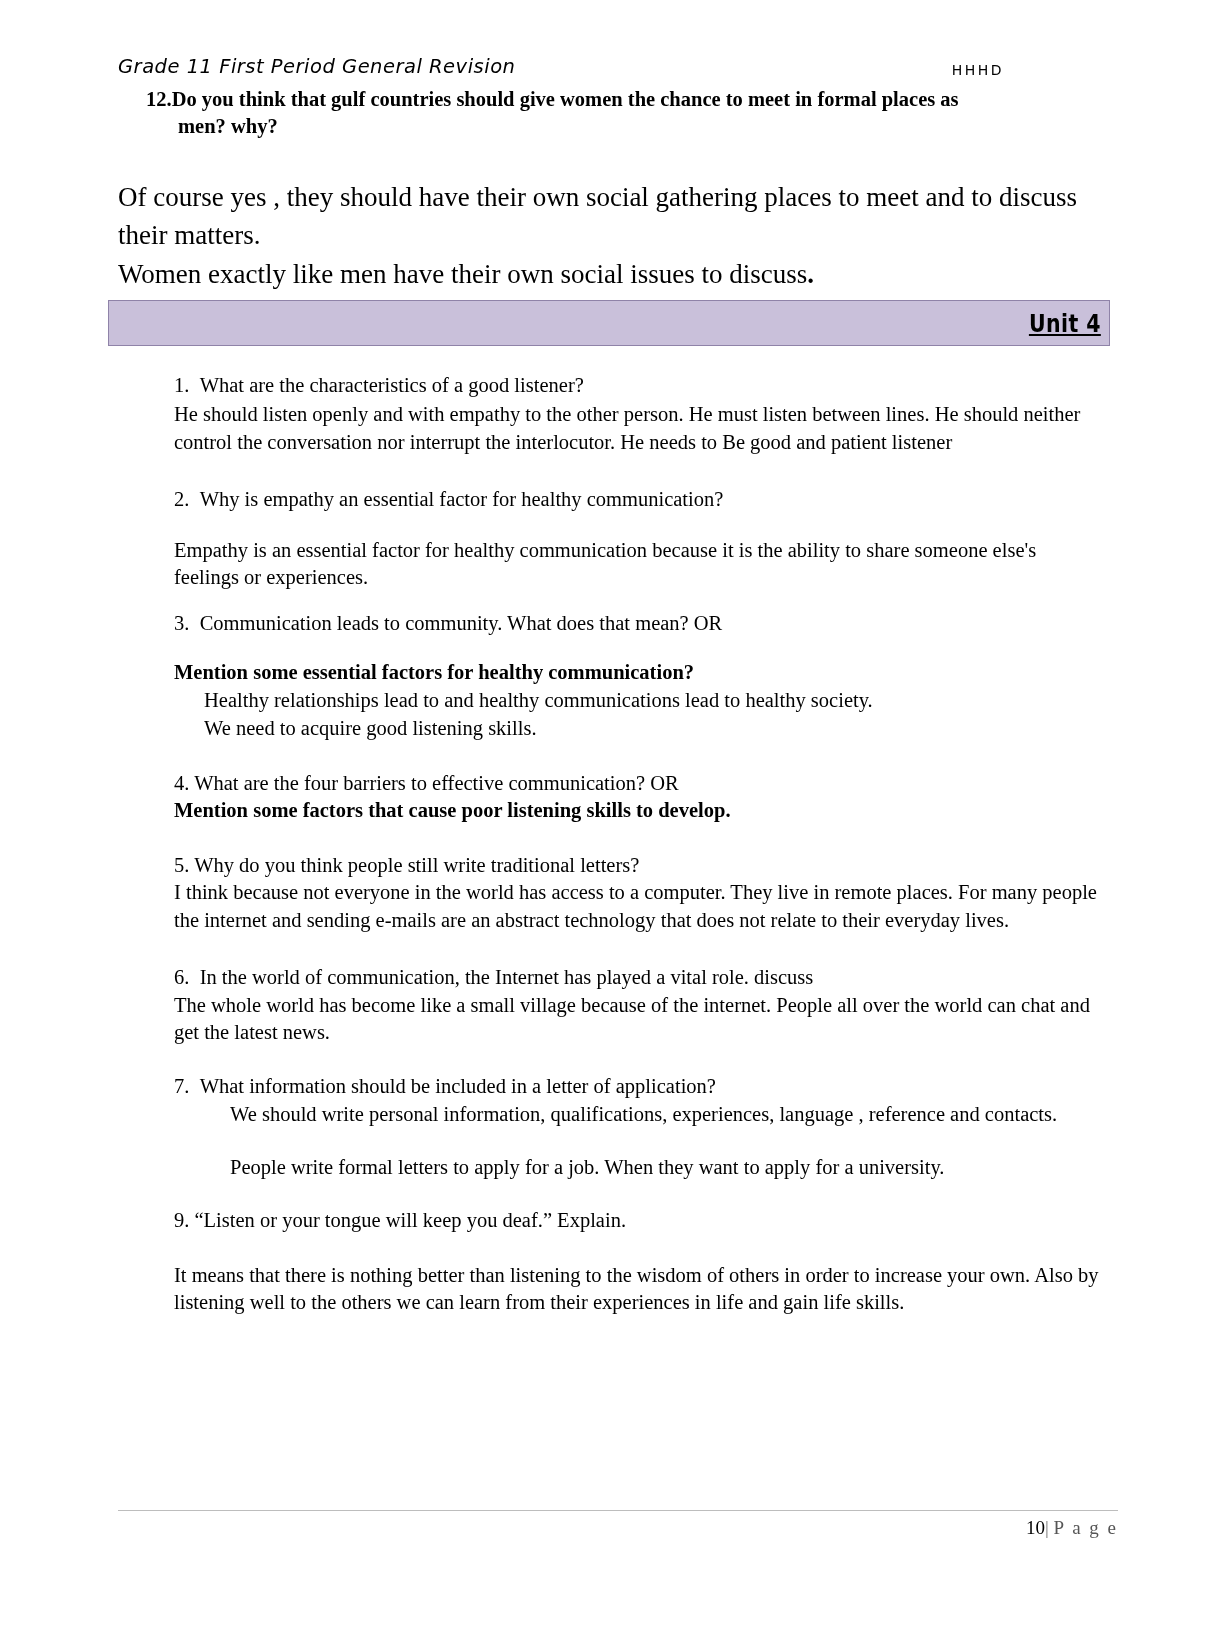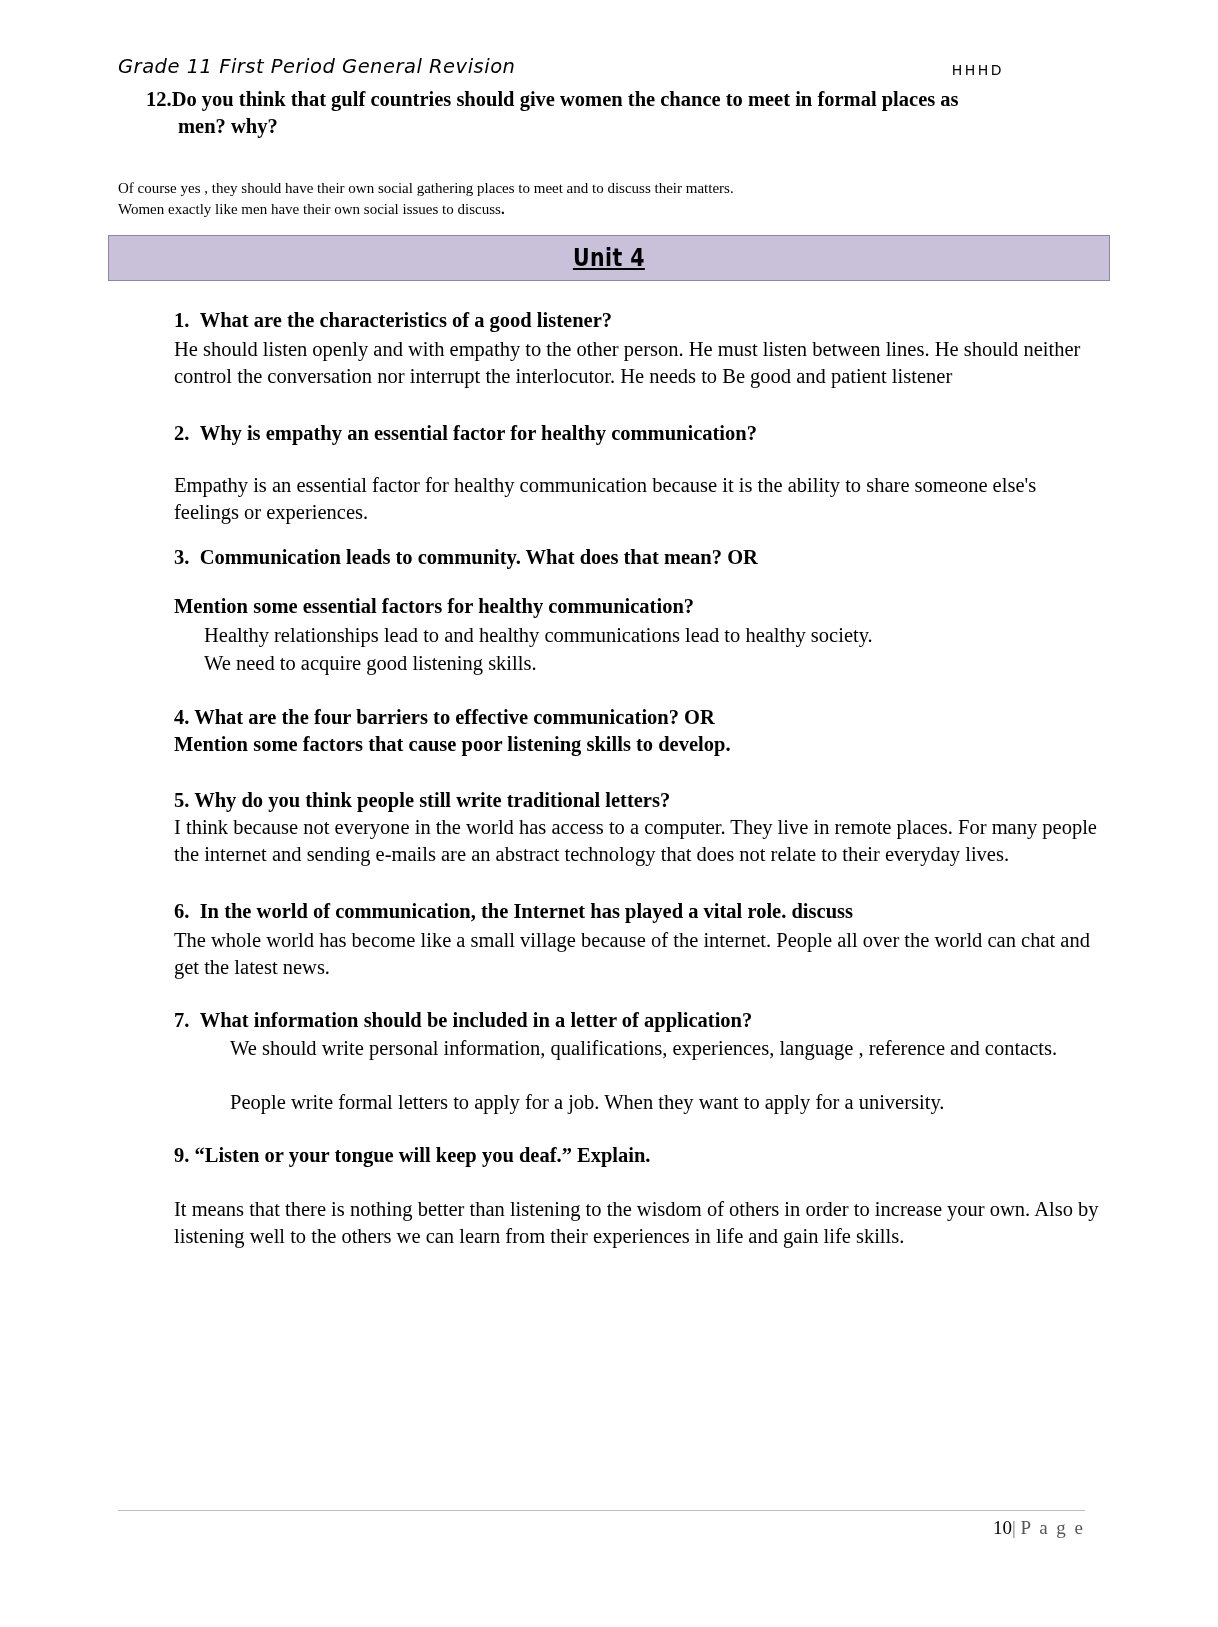--- a/index.html
+++ b/index.html
@@ -54,59 +54,59 @@
   .q12-body {
     display: block;
     text-indent: 0;
   }
   .q12-line2 {
     padding-left: 32px;
   }
 
   .answer12 {
     margin-top: 38px;
-    font-size: 15px;
+    font-size: 27px;
     line-height: 1.42;
   }
   .answer12 .period {
     font-weight: bold;
   }
 
   
   .unit-banner {
-    margin-top: 14px;
+    margin-top: 7px;
     margin-left: -10px;
     width: 1000px;
     height: 44px;
     background: #c9c0da;
     border: 1px solid #8f83a8;
     display: flex;
     align-items: center;
-    justify-content: center;
+    justify-content: flex-end;
   }
   .unit-banner .unit-text {
     font-family: "DejaVu Sans", sans-serif;
     font-weight: bold;
     font-size: 25px;
     letter-spacing: 0.5px;
     color: #000;
     text-decoration: underline;
     transform: scaleX(0.82);
   }
 
   
   .qa-list {
     margin-top: 26px;
     padding-left: 56px;
   }
   .qa-item {
     margin-bottom: 18px;
   }
   .q-text {
-    font-weight: bold;
+    font-weight: normal;
     font-size: 20.5px;
     line-height: 1.33;
   }
   .q-sub {
     font-weight: bold;
     font-size: 20.5px;
     line-height: 1.33;
   }
   .a-text {
     font-size: 20.5px;
@@ -138,21 +138,21 @@
   .item9 .a-text { margin-top: 27px; }
   .hang-sm {
     padding-left: 26px;
     text-indent: -26px;
   }
 
   
   .footer {
     position: absolute;
     left: 118px;
-    right: 133px;
+    right: 100px;
     bottom: 88px;
     border-top: 1px solid #bdbdbd;
     padding-top: 6px;
     text-align: right;
     font-size: 19px;
     color: #3a3a3a;
   }
   .footer .pagenum {
     color: #000;
   }

